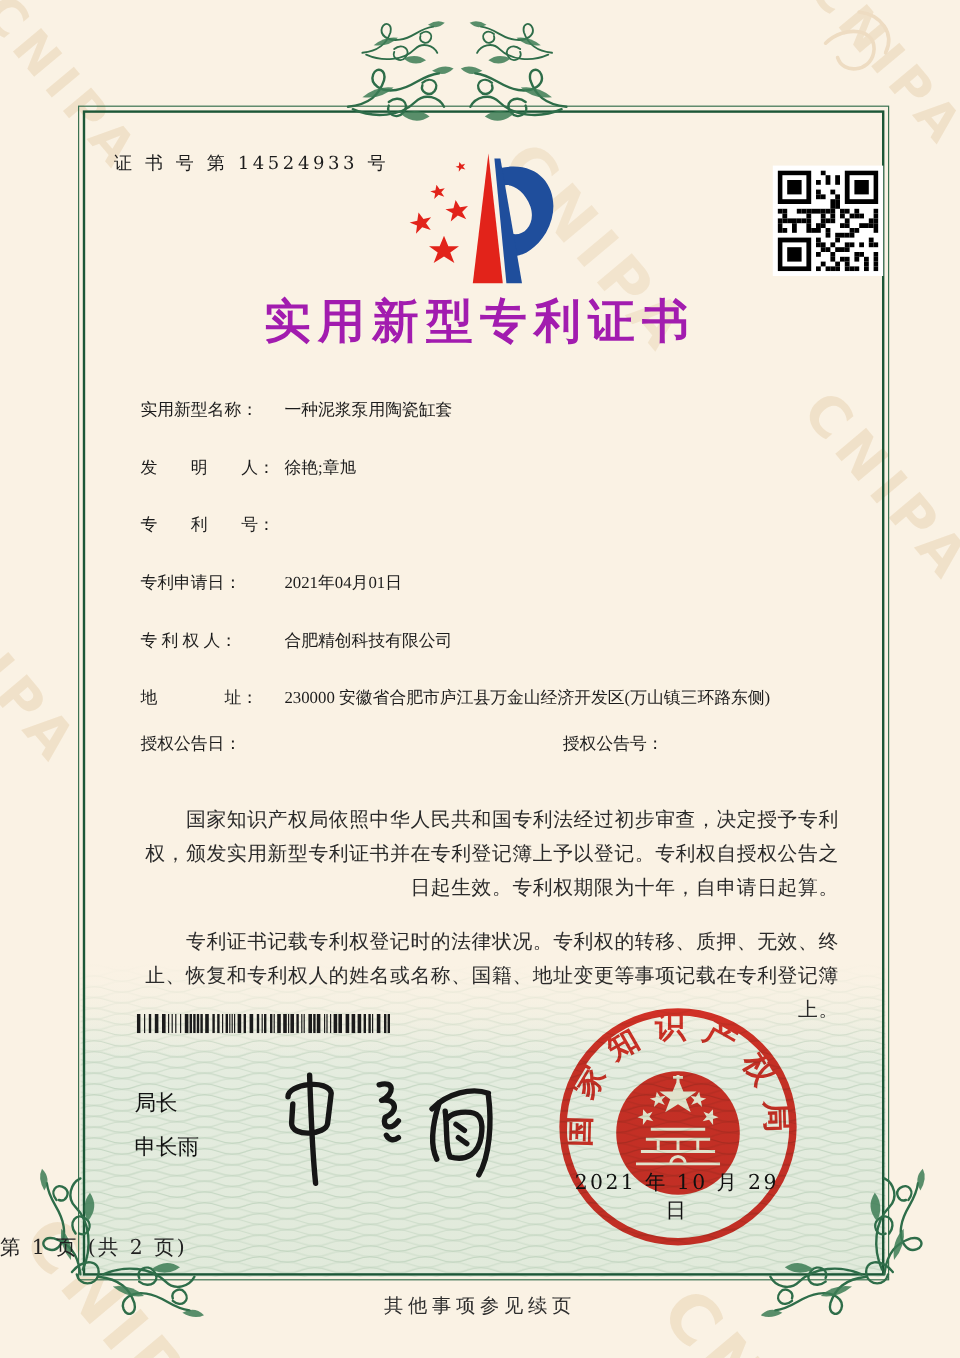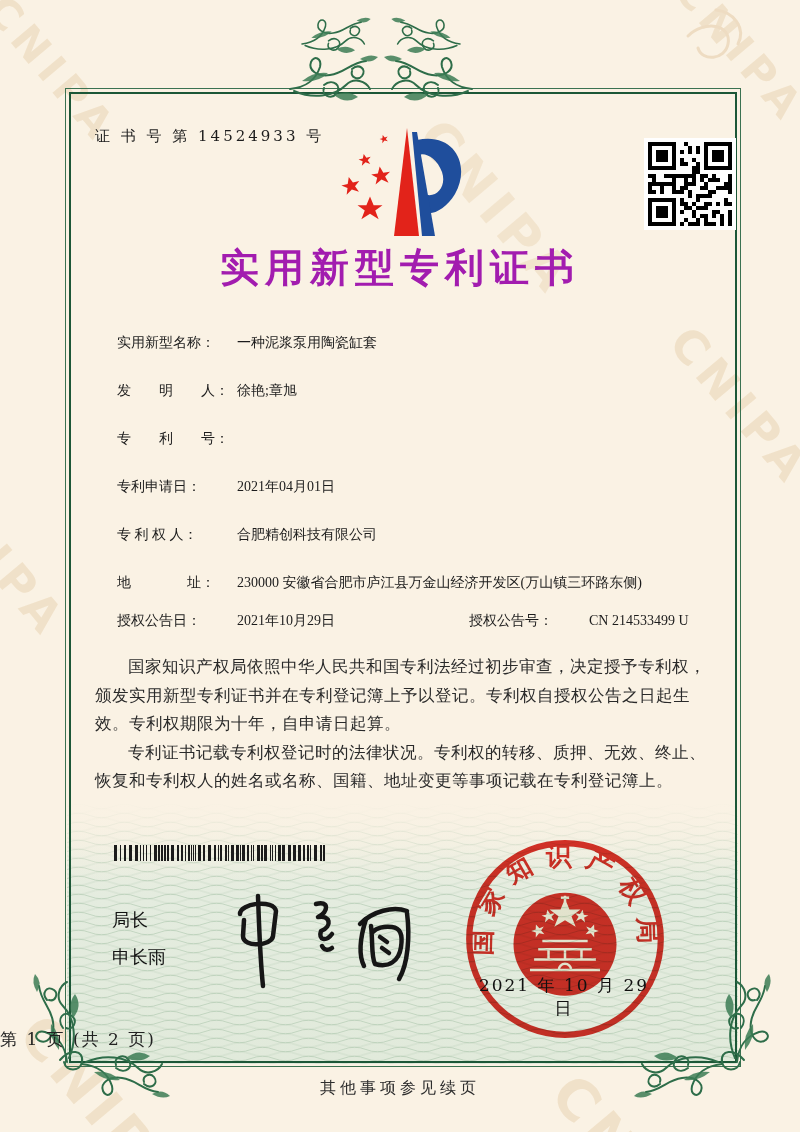--- a/index.html
+++ b/index.html
@@ -44,21 +44,21 @@
   .frow{display:flex;margin-bottom:25px;line-height:23px;}
   .frow.addr{margin-bottom:15px;}
   .lab{white-space:pre;width:120px;flex:none;}
   .val{flex:1;}
   .grant-row{display:flex;line-height:23px;}
   .grant-row .pair{display:flex;}
   .grant-row .pair.first{width:352px;flex:none;}
   
   .paras{position:absolute;left:95px;top:653px;width:620px;z-index:5;
     font-size:16.5px;line-height:28.5px;letter-spacing:.5px;color:#2a2a2a;}
-  .paras p{margin:0;text-indent:2em;}
+  .paras p{margin:16px;text-indent:2em;text-align:right;}
   
   .barcode{position:absolute;left:114px;top:845px;width:216px;height:16px;z-index:4;}
   .officer{position:absolute;left:112px;top:901px;z-index:4;font-size:18px;line-height:37px;color:#111;}
   .signature{position:absolute;left:222px;top:884px;width:210px;height:110px;z-index:5;}
   .seal{position:absolute;left:462px;top:836px;width:206px;height:206px;z-index:4;mix-blend-mode:multiply;opacity:.95;}
   .seal-date{position:absolute;left:466px;top:974px;width:196px;text-align:center;
     font-size:17px;letter-spacing:2px;color:#101010;z-index:5;}
   .pageno{position:absolute;left:0;top:1028px;width:708px;font-size:17px;letter-spacing:2px;color:#222;z-index:5;}
   .contnote{position:absolute;left:0;top:1078px;width:800px;text-align:center;font-size:16px;letter-spacing:4px;color:#2e2e2e;z-index:5;}
   
@@ -300,25 +300,23 @@
     <span class="lab">专 利 权 人：</span>
     <span class="val">合肥精创科技有限公司</span>
   </div>
   <div class="frow addr">
     <span class="lab">地　　　　址：</span>
     <span class="val">230000 安徽省合肥市庐江县万金山经济开发区(万山镇三环路东侧)</span>
   </div>
   <div class="grant-row">
     <span class="pair first">
       <span class="lab">授权公告日：</span>
-      <span>2021年10月29日</span>
     </span>
     <span class="pair">
       <span class="lab">授权公告号：</span>
-      <span>CN 214533499 U</span>
     </span>
   </div>
 </div>
 
 <div class="paras">
   <p>国家知识产权局依照中华人民共和国专利法经过初步审查，决定授予专利权，颁发实用新型专利证书并在专利登记簿上予以登记。专利权自授权公告之日起生效。专利权期限为十年，自申请日起算。</p>
   <p>专利证书记载专利权登记时的法律状况。专利权的转移、质押、无效、终止、恢复和专利权人的姓名或名称、国籍、地址变更等事项记载在专利登记簿上。</p>
 </div>
 
 <div class="barcode">

